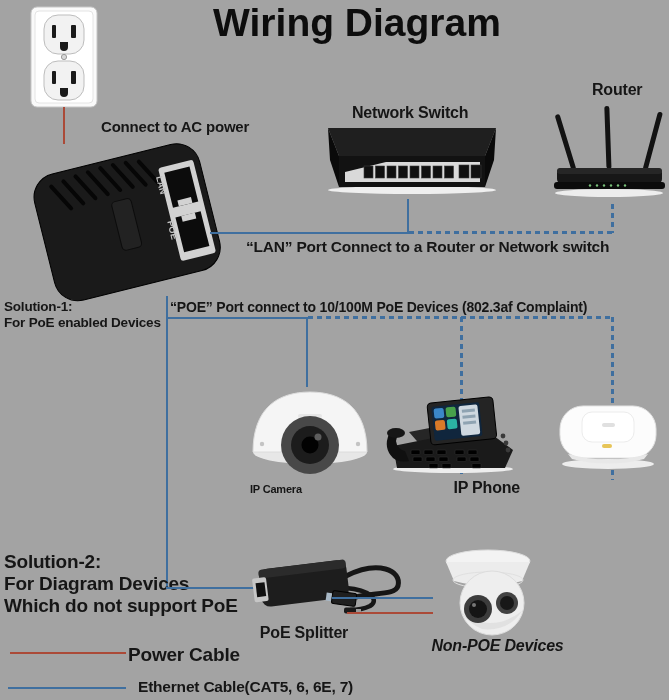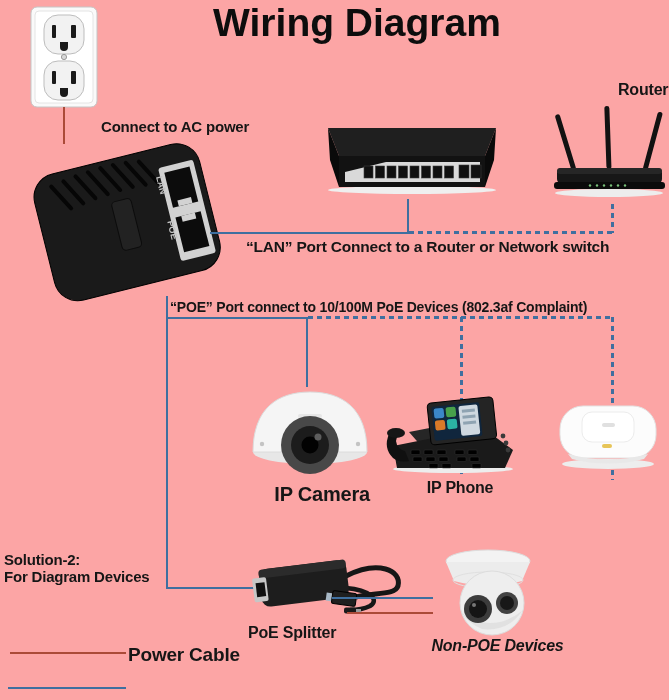--- a/index.html
+++ b/index.html
@@ -1,17 +1,17 @@
 <!DOCTYPE html>
 <html><head>
 <meta charset="utf-8">
 <style>
   html,body{margin:0;padding:0;background:#fff;}
   #canvas{
-    position:relative;width:669px;height:700px;background:#fca5a5;
+    position:relative;width:669px;height:700px;background:#a3a3a3;
     font-family:"Liberation Sans",sans-serif;overflow:hidden;
   }
   .abs{position:absolute;}
   .lbl{
     position:absolute;font-weight:700;color:#161616;white-space:nowrap;
     letter-spacing:-0.2px;line-height:1.15;
   }
   .title{
     position:absolute;left:45px;top:1px;width:624px;text-align:center;
     font-size:39px;font-weight:800;color:#0d0d0d;letter-spacing:0px;
@@ -72,20 +72,21 @@
         <rect x="163" y="52" width="26" height="36" fill="#0c0c0c"></rect>
         <rect x="169" y="82" width="14" height="6" fill="#d2d2d2"></rect>
         <rect x="163" y="98" width="26" height="36" fill="#0c0c0c"></rect>
         <rect x="169" y="98" width="14" height="6" fill="#d2d2d2"></rect>
         <text x="154" y="54" transform="rotate(90 154 54)" font-size="9" font-weight="bold" fill="#c4c4c4">LAN</text>
         <text x="154" y="100" transform="rotate(90 154 100)" font-size="9" font-weight="bold" fill="#c4c4c4">POE</text>
       </g>
     </svg>
   </div>
 
+  <div class="lbl" style="left:352px;top:104px;font-size:16px;">Network Switch</div>
   <div class="abs" style="left:312px;top:120px;">
     <svg width="200" height="80" viewBox="0 0 200 80">
       <ellipse cx="100" cy="70" rx="84" ry="4" fill="#efefef"></ellipse>
       <polygon points="16,8 184,8 173,36 27,36" fill="#1f1f1f"></polygon>
       <polygon points="16,8 27,36 27,67 18,40" fill="#0a0a0a"></polygon>
       <polygon points="184,8 173,36 173,67 182,40" fill="#0a0a0a"></polygon>
       <rect x="27" y="36" width="146" height="31" fill="#121212"></rect>
       <polygon points="33,62 33,52 74,42 168,42 168,62" fill="#d9d9d9"></polygon>
       <rect x="52" y="46" width="9" height="12" fill="#101010" stroke="#3c3c3c" stroke-width="0.6"></rect>
       <rect x="63.5" y="46" width="9" height="12" fill="#101010" stroke="#3c3c3c" stroke-width="0.6"></rect>
@@ -93,21 +94,21 @@
       <rect x="86.5" y="46" width="9" height="12" fill="#101010" stroke="#3c3c3c" stroke-width="0.6"></rect>
       <rect x="98" y="46" width="9" height="12" fill="#101010" stroke="#3c3c3c" stroke-width="0.6"></rect>
       <rect x="109.5" y="46" width="9" height="12" fill="#101010" stroke="#3c3c3c" stroke-width="0.6"></rect>
       <rect x="121" y="46" width="9" height="12" fill="#101010" stroke="#3c3c3c" stroke-width="0.6"></rect>
       <rect x="132.5" y="46" width="9" height="12" fill="#101010" stroke="#3c3c3c" stroke-width="0.6"></rect>
       <rect x="147" y="45" width="10" height="13" fill="#101010" stroke="#3c3c3c" stroke-width="0.6"></rect>
       <rect x="159" y="45" width="10" height="13" fill="#101010" stroke="#3c3c3c" stroke-width="0.6"></rect>
     </svg>
   </div>
 
-  <div class="lbl" style="left:592px;top:81px;font-size:16px;margin-left:26px;">Router</div>
+  <div class="lbl" style="left:592px;top:81px;font-size:16px;">Router</div>
   <div class="abs" style="left:552px;top:92px;">
     <svg width="115" height="108" viewBox="0 0 115 108">
       <g fill="#121212">
         <rect x="19.5" y="20" width="5" height="58" rx="2.5" transform="rotate(-17 22 78)"></rect>
         <rect x="54.5" y="14" width="5" height="63" rx="2.5" transform="rotate(-2 57 77)"></rect>
         <rect x="90.5" y="18" width="5" height="60" rx="2.5" transform="rotate(15 93 78)"></rect>
       </g>
       <ellipse cx="57" cy="101" rx="54" ry="4" fill="#ededed"></ellipse>
       <rect x="5" y="76" width="105" height="16" rx="5" fill="#171717"></rect>
       <rect x="5" y="76" width="105" height="6" rx="3" fill="#262626"></rect>
@@ -122,20 +123,24 @@
       </g>
     </svg>
   </div>
 
   <div class="sol-v" style="left:407px;top:199px;height:34px;"></div>
   <div class="dash-v" style="left:611px;top:204px;height:29px;"></div>
   <div class="sol-h" style="left:210px;top:232px;width:199px;"></div>
   <div class="dash-h" style="left:409px;top:231px;width:205px;"></div>
   <div class="lbl" style="left:246px;top:238px;font-size:15.5px;">“LAN” Port Connect to a Router or Network switch</div>
 
+  <div class="lbl" style="left:4px;top:299px;font-size:13.5px;">
+    <div>Solution-1:</div>
+    <div>For PoE enabled Devices</div>
+  </div>
 
   <div class="lbl" style="left:170px;top:299px;font-size:14px;">“POE” Port connect to 10/100M PoE Devices (802.3af Complaint)</div>
 
   <div class="sol-v" style="left:166px;top:296px;height:293px;"></div>
   <div class="sol-h" style="left:166px;top:317px;width:142px;"></div>
   <div class="sol-v" style="left:306px;top:317px;height:70px;"></div>
   <div class="dash-h" style="left:308px;top:316px;width:306px;"></div>
   <div class="dash-v" style="left:460px;top:317px;height:157px;"></div>
   <div class="dash-v" style="left:611px;top:317px;height:163px;"></div>
 
@@ -145,21 +150,21 @@
       <path d="M7,70 C7,26 32,10 64,10 C96,10 121,26 121,70 Z" fill="#f5f5f5" stroke="#dcdcdc"></path>
       <rect x="52" y="32" width="24" height="4" rx="2" fill="#e6e6e6"></rect>
       <circle cx="16" cy="62" r="2.2" fill="#c4c4c4"></circle>
       <circle cx="112" cy="62" r="2.2" fill="#c4c4c4"></circle>
       <circle cx="64" cy="63" r="29" fill="#484848"></circle>
       <circle cx="64" cy="63" r="19" fill="#1c1c1c"></circle>
       <circle cx="64" cy="63" r="8.5" fill="#020202"></circle>
       <circle cx="72" cy="55" r="3.5" fill="#6e6e6e" opacity="0.8"></circle>
     </svg>
   </div>
-  <div class="lbl" style="left:250px;top:483px;width:120px;text-align:right;font-size:20px;">IP Camera</div>
+  <div class="lbl" style="left:250px;top:483px;width:120px;text-align:left;font-size:11px;">IP Camera</div>
 
   <div class="abs" style="left:383px;top:388px;">
     <svg width="140" height="88" viewBox="0 0 140 88">
       <ellipse cx="70" cy="81" rx="60" ry="4" fill="#ededed"></ellipse>
       <polygon points="26,44 98,30 114,46 40,60" fill="#262626"></polygon>
       <polygon points="10,58 100,40 130,62 122,80 14,80" fill="#1a1a1a"></polygon>
       <g transform="rotate(-6 78 34)">
         <rect x="46" y="12" width="66" height="42" rx="4" fill="#242424" stroke="#000"></rect>
         <rect x="50" y="16" width="48" height="34" rx="2" fill="#10263d"></rect>
         <rect x="52" y="18" width="10" height="10" rx="2" fill="#3b87c8"></rect>
@@ -186,36 +191,37 @@
           <rect x="43" y="69" width="9" height="4.5" rx="1"></rect>
           <rect x="56" y="69" width="9" height="4.5" rx="1"></rect>
           <rect x="74" y="69" width="9" height="4.5" rx="1"></rect>
           <rect x="87" y="69" width="9" height="4.5" rx="1"></rect>
         <rect x="46" y="75.5" width="9" height="4.5" rx="1"></rect>
           <rect x="59" y="75.5" width="9" height="4.5" rx="1"></rect>
           <rect x="89" y="75.5" width="9" height="4.5" rx="1"></rect>
       </g>
     </svg>
   </div>
-  <div class="lbl" style="left:400px;top:479px;width:120px;text-align:center;font-size:16px;">IP Phone</div>
+  <div class="lbl" style="left:400px;top:479px;width:120px;text-align:right;font-size:16px;">IP Phone</div>
 
   <div class="abs" style="left:552px;top:398px;">
     <svg width="112" height="76" viewBox="0 0 112 76">
       <ellipse cx="56" cy="66" rx="46" ry="5" fill="#ededed"></ellipse>
       <rect x="8" y="8" width="96" height="52" rx="23" fill="#fcfcfc" stroke="#e3e3e3"></rect>
       <rect x="30" y="14" width="52" height="30" rx="10" fill="#ffffff" stroke="#ececec"></rect>
       <rect x="50" y="25" width="13" height="4" rx="2" fill="#e0e0e0"></rect>
       <rect x="50" y="46" width="10" height="4" rx="2" fill="#e7c558"></rect>
       <path d="M16,56 Q56,67 96,56 L92,61 Q56,70 20,61 Z" fill="#e8e8e8"></path>
     </svg>
   </div>
 
-  <div class="lbl" style="left:4px;top:551px;font-size:15px;">
+  <div class="lbl" style="left:4px;top:551px;font-size:19px;">
     <div>Solution-2:</div>
     <div>For Diagram Devices</div>
+    <div>Which do not support PoE</div>
   </div>
 
   <div class="sol-h" style="left:166px;top:587px;width:94px;"></div>
 
   <div class="abs" style="left:252px;top:548px;">
     <svg width="178" height="78" viewBox="0 0 178 78">
       <path d="M94,28 C126,12 150,22 146,38 C143,48 120,44 104,49" stroke="#161616" stroke-width="5" fill="none"></path>
       <path d="M94,40 C118,42 128,52 118,58 C112,61 104,62 98,62" stroke="#161616" stroke-width="4.5" fill="none"></path>
       <g transform="rotate(-7 55 36)">
         <rect x="8" y="16" width="88" height="38" rx="9" fill="#1d1d1d"></rect>
@@ -224,21 +230,21 @@
         <rect x="4" y="29" width="9" height="14" fill="#101010"></rect>
       </g>
       <g transform="rotate(8 92 51)">
         <rect x="74" y="47" width="7" height="8" fill="#a8b8c6"></rect>
         <rect x="80" y="44" width="24" height="13" rx="2" fill="#1f1f1f" stroke="#000"></rect>
       </g>
       <rect x="92" y="59.5" width="12" height="6" rx="2" fill="#1a1a1a"></rect>
       <rect x="104" y="61" width="5" height="3" fill="#999999"></rect>
     </svg>
   </div>
-  <div class="lbl" style="left:248px;top:624px;width:112px;font-size:16px;">PoE Splitter</div>
+  <div class="lbl" style="left:248px;top:624px;width:112px;text-align:center;font-size:16px;">PoE Splitter</div>
 
   <div class="sol-h" style="left:332px;top:597px;width:101px;"></div>
   <div class="pow-h" style="left:347px;top:612px;width:86px;"></div>
 
   <div class="abs" style="left:428px;top:548px;">
     <svg width="135" height="92" viewBox="0 0 135 92">
       <ellipse cx="60" cy="13" rx="42" ry="11" fill="#f3f3f3" stroke="#dddddd"></ellipse>
       <path d="M18,14 L102,14 L94,33 Q60,42 26,33 Z" fill="#ececec"></path>
       <ellipse cx="60" cy="32" rx="35" ry="8" fill="none" stroke="#e0e0e0"></ellipse>
       <circle cx="64" cy="55" r="32" fill="#eeeeee" stroke="#dddddd"></circle>
@@ -248,14 +254,15 @@
       <circle cx="46" cy="57" r="2" fill="#777777"></circle>
       <circle cx="79" cy="55" r="11" fill="#424242"></circle>
       <circle cx="79" cy="55" r="7" fill="#181818"></circle>
     </svg>
   </div>
   <div class="lbl" style="left:425px;top:637px;width:145px;text-align:center;font-size:16px;font-style:italic;">Non-POE Devices</div>
 
   <div class="pow-h" style="left:10px;top:652px;width:116px;"></div>
   <div class="lbl" style="left:128px;top:644px;font-size:19px;">Power Cable</div>
   <div class="sol-h" style="left:8px;top:687px;width:118px;"></div>
+  <div class="lbl" style="left:138px;top:678px;font-size:15.5px;">Ethernet Cable(CAT5, 6, 6E, 7)</div>
 
 </div>
 
 </body></html>

